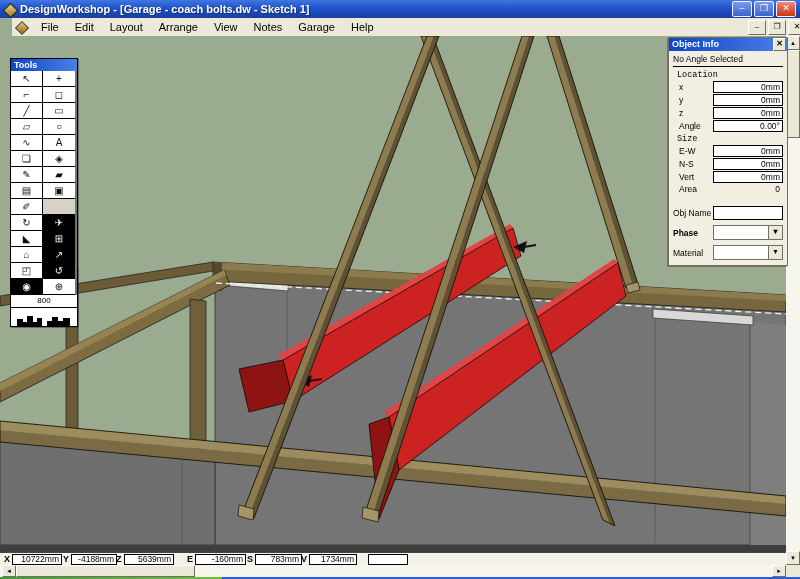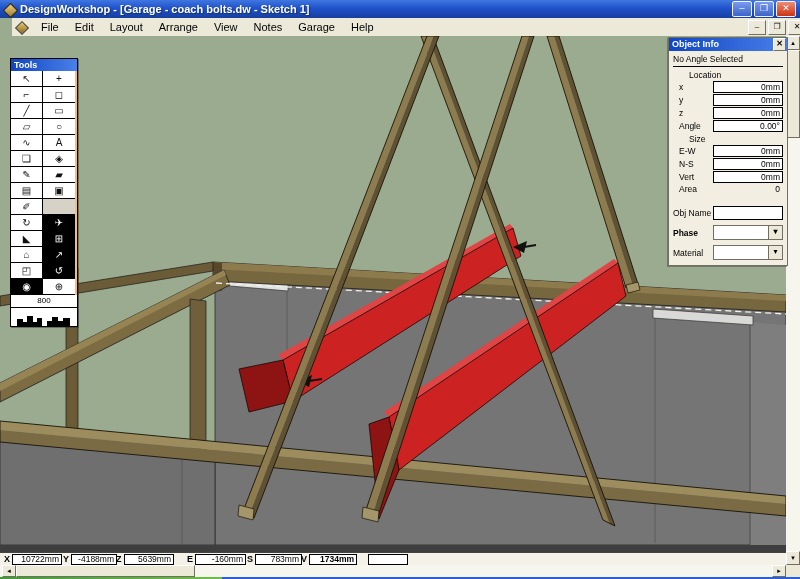--- a/index.html
+++ b/index.html
@@ -31,21 +31,21 @@
     border:1px solid #333;}
   .menu-item{padding:2px 8px;cursor:pointer;}
   .mdi-btns{margin-left:auto;display:flex;gap:2px;padding-right:6px;}
   .mdibtn{width:16px;height:13px;font-size:8px;line-height:12px;text-align:center;
     background:#ece9d8;border:1px solid;border-color:#fff #716f64 #716f64 #fff;
     color:#000;cursor:pointer;}
   
   .viewport{position:absolute;left:0;top:36px;width:786px;height:516px;
     background:#9BAB8F;overflow:hidden;cursor:crosshair;}
   
-  .tools{position:absolute;left:10px;top:58px;width:66px;background:#fdba74;
+  .tools{position:absolute;left:10px;top:58px;width:66px;background:#737373;
     border:1px solid #000;box-shadow:1px 1px 0 rgba(40,50,40,.45);z-index:5;}
   .tools-title{height:12px;background:linear-gradient(90deg,#0f45c4,#4a80e8);
     color:#fff;font-size:9px;font-weight:bold;line-height:12px;padding-left:3px;}
   .tgrid{display:grid;grid-template-columns:32px 32px;}
   .tcell{height:15px;border-bottom:1px solid #000;display:flex;align-items:center;
     justify-content:center;font-size:10px;line-height:15px;background:#fff;
     color:#111;cursor:pointer;overflow:hidden;}
   .tcell:nth-child(odd){border-right:1px solid #000;}
   .tcell.dark{background:#000;color:#fff;}
   .tcell.blank{background:#d6d3c6;}
@@ -58,21 +58,21 @@
     border:1px solid #716f64;box-shadow:-1px 1px 0 rgba(40,50,40,.4);
     font-size:8.5px;color:#000;z-index:5;}
   .oi-title{height:13px;background:linear-gradient(90deg,#0f45c4,#4a80e8);
     color:#fff;font-size:9px;font-weight:bold;line-height:13px;padding-left:3px;
     display:flex;align-items:center;}
   .oi-close{margin-left:auto;width:11px;height:11px;margin-right:1px;
     background:#ece9d8;border:1px solid;border-color:#fff #716f64 #716f64 #fff;
     color:#000;font-size:8px;line-height:9px;text-align:center;cursor:pointer;}
   .oi-body{padding:3px 4px 4px 4px;}
   .oi-status{border-bottom:1px solid #000;padding-bottom:2px;margin-bottom:3px;}
-  .oi-sec{margin:2px 0 1px 16px;}
+  .oi-sec{margin:2px 0 1px 4px;font-family:Liberation Mono, monospace;}
   .oi-row{display:flex;align-items:center;margin:1px 0;}
   .oi-lbl{width:34px;padding-left:6px;}
   .oi-field{flex:1;height:10px;background:#fff;border:1px solid #000;
     text-align:right;padding:0 2px;line-height:10px;}
   .oi-val{flex:1;text-align:right;padding-right:3px;}
   .oi-row.wide .oi-lbl{width:40px;padding-left:0;}
   .oi-combo{flex:1;display:flex;height:13px;background:#fff;
     border:1px solid #716f64;cursor:pointer;}
   .oi-combo-val{flex:1;}
   .oi-combo-btn{width:13px;background:#ece9d8;border-left:1px solid #716f64;
@@ -388,21 +388,21 @@
     <span class="sb-field" style="left:12px;width:44px;">10722mm</span>
     <span class="sb-lbl" style="left:63px;">Y</span>
     <span class="sb-field" style="left:71px;width:40px;">-4188mm</span>
     <span class="sb-lbl" style="left:116px;">Z</span>
     <span class="sb-field" style="left:124px;width:39px;padding-left:7px;">5639mm</span>
     <span class="sb-lbl" style="left:187px;">E</span>
     <span class="sb-field" style="left:195px;width:45px;">-160mm</span>
     <span class="sb-lbl" style="left:247px;">S</span>
     <span class="sb-field" style="left:255px;width:41px;">783mm</span>
     <span class="sb-lbl" style="left:301px;">V</span>
-    <span class="sb-field" style="left:309px;width:42px;font-weight:bold;">1734mm</span>
+    <span class="sb-field" style="left:309px;width:42px;">1734mm</span>
     <span class="sb-field" style="left:368px;width:34px;"></span>
   </div>
 
   <div class="vscroll">
     <div class="sbtn" style="left:0;top:0;width:12px;height:12px;font-size:7px;line-height:11px;">▴</div>
     <div class="sthumb" style="left:0;top:14px;width:12px;height:86px;"></div>
     <div class="sbtn" style="left:0;top:515px;width:12px;height:12px;font-size:7px;line-height:11px;">▾</div>
   </div>
 
   <div class="hscroll">

